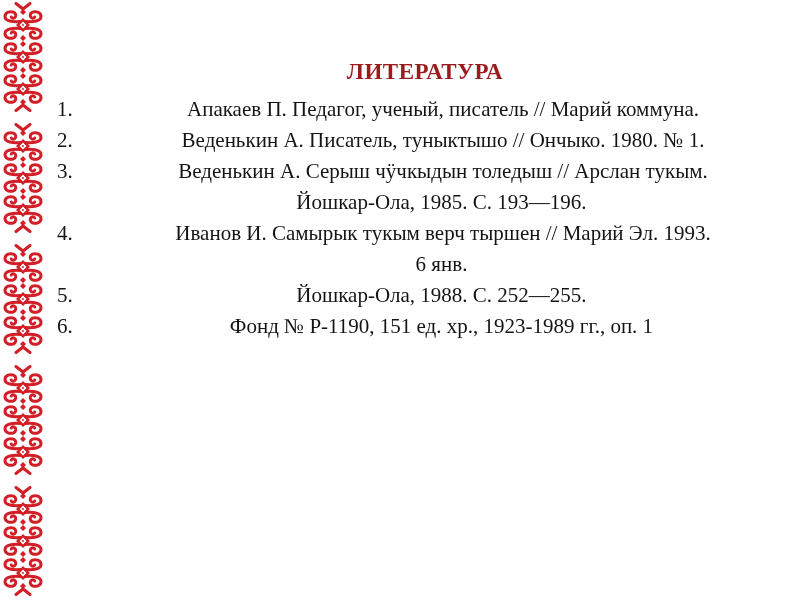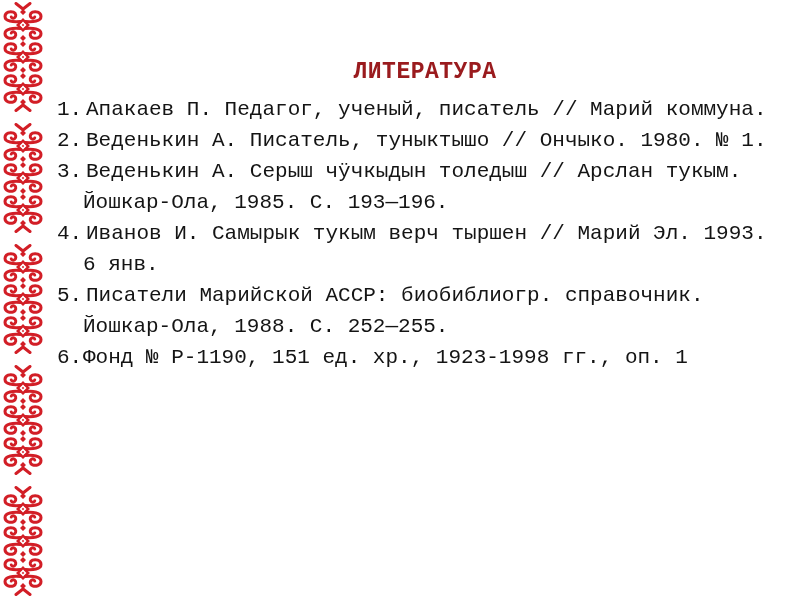--- a/index.html
+++ b/index.html
@@ -9,21 +9,21 @@
     --bg-color:#ffffff;
   }
   html,body{margin:0;padding:0;}
   body{
     width:800px;height:600px;overflow:hidden;
     background:var(--bg-color);
     font-family:"Liberation Serif","DejaVu Serif",serif;
     color:var(--text-color);
     position:relative;
   }
-  .slide{position:absolute;inset:0;font-family:Liberation Mono, monospace;}
+  .slide{position:absolute;inset:0;}
   
   .ornament-border{
     position:absolute;left:0;top:0;bottom:0;width:60px;
     display:flex;flex-direction:column;justify-content:space-between;
     align-items:flex-start;
     padding:2px 0 4px 1px;box-sizing:border-box;
     color:var(--ornament-color);
   }
   .orn-group{display:block;flex:0 0 auto;}
   .cap{fill:none;stroke:currentColor;stroke-width:3;stroke-linecap:round;}
@@ -40,21 +40,21 @@
   .lit-list{
     list-style:none;
     margin:7px 0 0 57px;padding:0;
     font-size:21px;line-height:31px;
   }
   .lit-item{position:relative;padding-left:26px;}
   .marker{
     position:absolute;left:0;top:0;width:24px;
     text-align:left;
   }
-  .line{white-space:nowrap;}
+  .line{white-space:nowrap;text-align:center;}
   .line-first{text-indent:3px;}
 </style>
 </head>
 <body>
 
 <svg class="defs-svg" xmlns="http://www.w3.org/2000/svg" aria-hidden="true">
   <defs>
     <g id="motif">
       <path d="M22,0 L25,3 L22,6 L19,3 Z M22,26 L25,29 L22,32 L19,29 Z M22,14.8 L23.2,16 L22,17.2 L20.8,16 Z" fill="currentColor"></path>
       <path d="M22,9 L29,16 L22,23 L15,16 Z M22,12.5 L25.5,16 L22,19.5 L18.5,16 Z" fill="currentColor" fill-rule="evenodd"></path>
@@ -128,24 +128,23 @@
   </li>
 
   <li class="lit-item">
     <span class="marker">4.</span>
     <div class="line line-first">Иванов И. Самырык тукым верч тыршен // Марий Эл. 1993.</div>
     <div class="line">6 янв.</div>
   </li>
 
   <li class="lit-item">
     <span class="marker">5.</span>
-    <div class="line line-first">Писатели Марийской АССР: биобиблиогр. справочник.</div>
     <div class="line">Йошкар-Ола, 1988. С. 252—255.</div>
   </li>
 
   <li class="lit-item">
     <span class="marker">6.</span>
-    <div class="line">Фонд № Р-1190, 151 ед. хр., 1923-1998 гг., оп. 1</div>
+    <div class="line">Фонд № Р-1190, 151 ед. хр., 1923-1989 гг., оп. 1</div>
   </li>
 </ol>
   </div>
 
 </div>
 
 </body></html>

